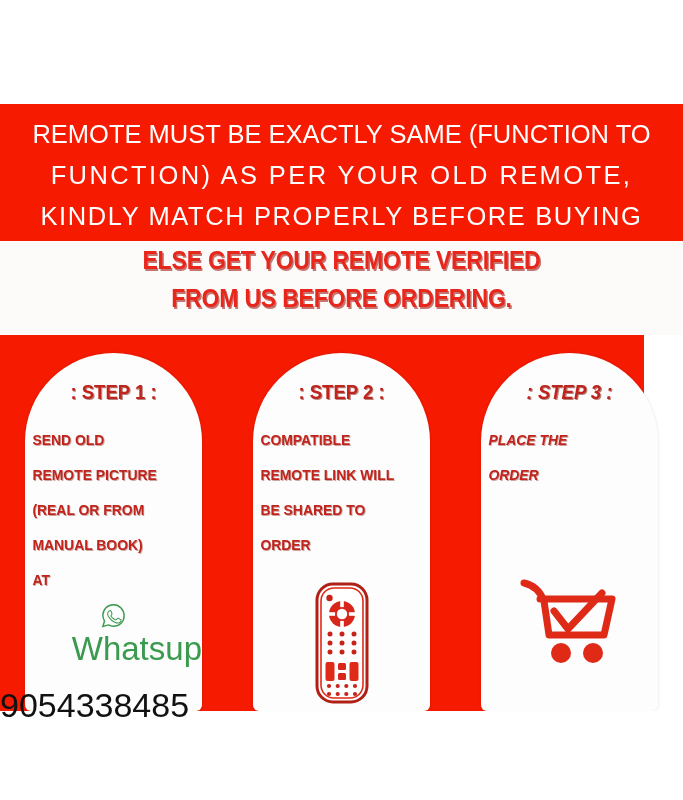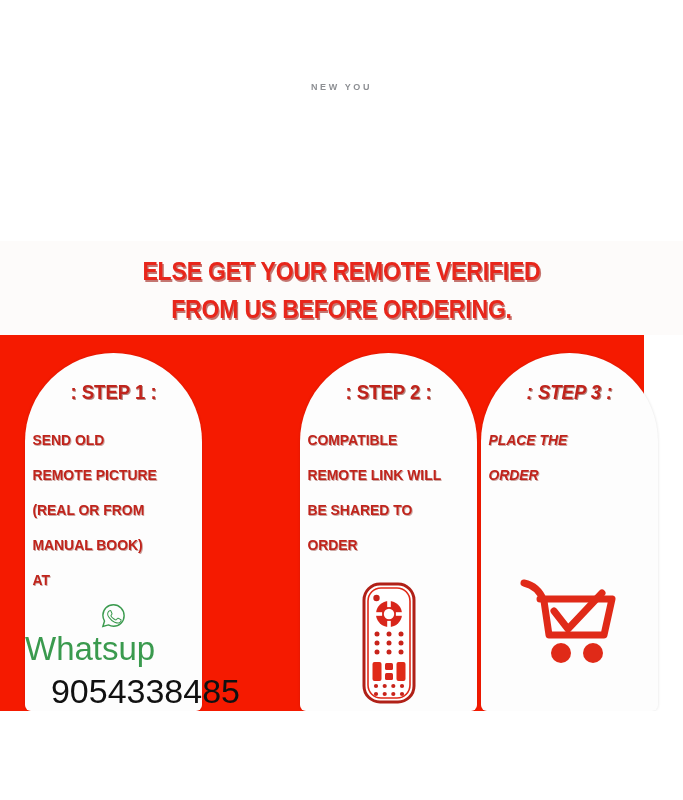--- a/index.html
+++ b/index.html
@@ -57,21 +57,20 @@
   .banner-line.l3 { letter-spacing: 1.6px; }
 
   
   .subhead {
     position: absolute;
     top: 241px;
     left: 0;
     width: 683px;
     height: 94px;
     background: #fdfbfa;
-    padding-top: 11px;
     box-sizing: border-box;
   }
   .subhead-line {
     text-align: center;
     color: #E8261B;
     font-family: "Liberation Sans", sans-serif;
     font-weight: bold;
     font-size: 25px;
     line-height: 38px;
     transform: scaleX(0.92);
@@ -92,21 +91,21 @@
   .panel {
     position: absolute;
     top: 18px;
     width: 177px;
     height: 358px;
     background: #fdfdfd;
     border-radius: 89px 89px 6px 6px;
     box-shadow: 0 0 3px rgba(0,0,0,0.12);
   }
   .panel.p1 { left: 25px; }
-  .panel.p2 { left: 253px; margin-left: 47px; }
+  .panel.p2 { left: 253px; }
   .panel.p3 { left: 481px; font-style: italic; }
 
   .step-title {
     position: absolute;
     top: 28px;
     left: 0;
     width: 100%;
     text-align: center;
     color: #C0241C;
     font-family: "Liberation Sans", sans-serif;
@@ -141,33 +140,33 @@
     left: 0;
     width: 100%;
     display: flex;
     justify-content: center;
   }
   .wa-label {
     position: absolute;
     top: 276px;
     left: 0;
     width: 100%;
-    text-align: left;
+    text-align: right;
     color: #3A9A4E;
     font-family: "Liberation Sans", sans-serif;
     font-size: 33px;
     font-weight: 400;
     line-height: 40px;
   }
   .wa-number {
     position: absolute;
-    top: 318px;
+    top: 332px;
     left: -25px;
     width: 240px;
-    text-align: right;
+    text-align: left;
     color: #111111;
     font-family: "Liberation Sans", sans-serif;
     font-size: 34px;
     font-weight: 400;
     line-height: 40px;
     z-index: 6;
   }
 
   
   .remote-wrap {
@@ -196,22 +195,26 @@
     width: 683px;
     height: 89px;
     background: #ffffff;
   }
 </style>
 </head>
 <body>
 
 <div id="poster">
 
-  <div class="watermark">NEW YOU</div>
-
+
+  <div class="banner">
+    <div class="banner-line l1">REMOTE MUST BE EXACTLY SAME  (FUNCTION TO</div>
+    <div class="banner-line l2">FUNCTION)  AS  PER  YOUR  OLD  REMOTE,</div>
+    <div class="banner-line l3">KINDLY  MATCH  PROPERLY  BEFORE  BUYING</div>
+  </div>
 
   <div class="subhead">
     <div class="subhead-line">ELSE GET YOUR REMOTE VERIFIED</div>
     <div class="subhead-line">FROM US BEFORE ORDERING.</div>
   </div>
 
   <div class="steps">
 
     <div class="panel p1">
       <div class="step-title">: STEP 1 :</div>

